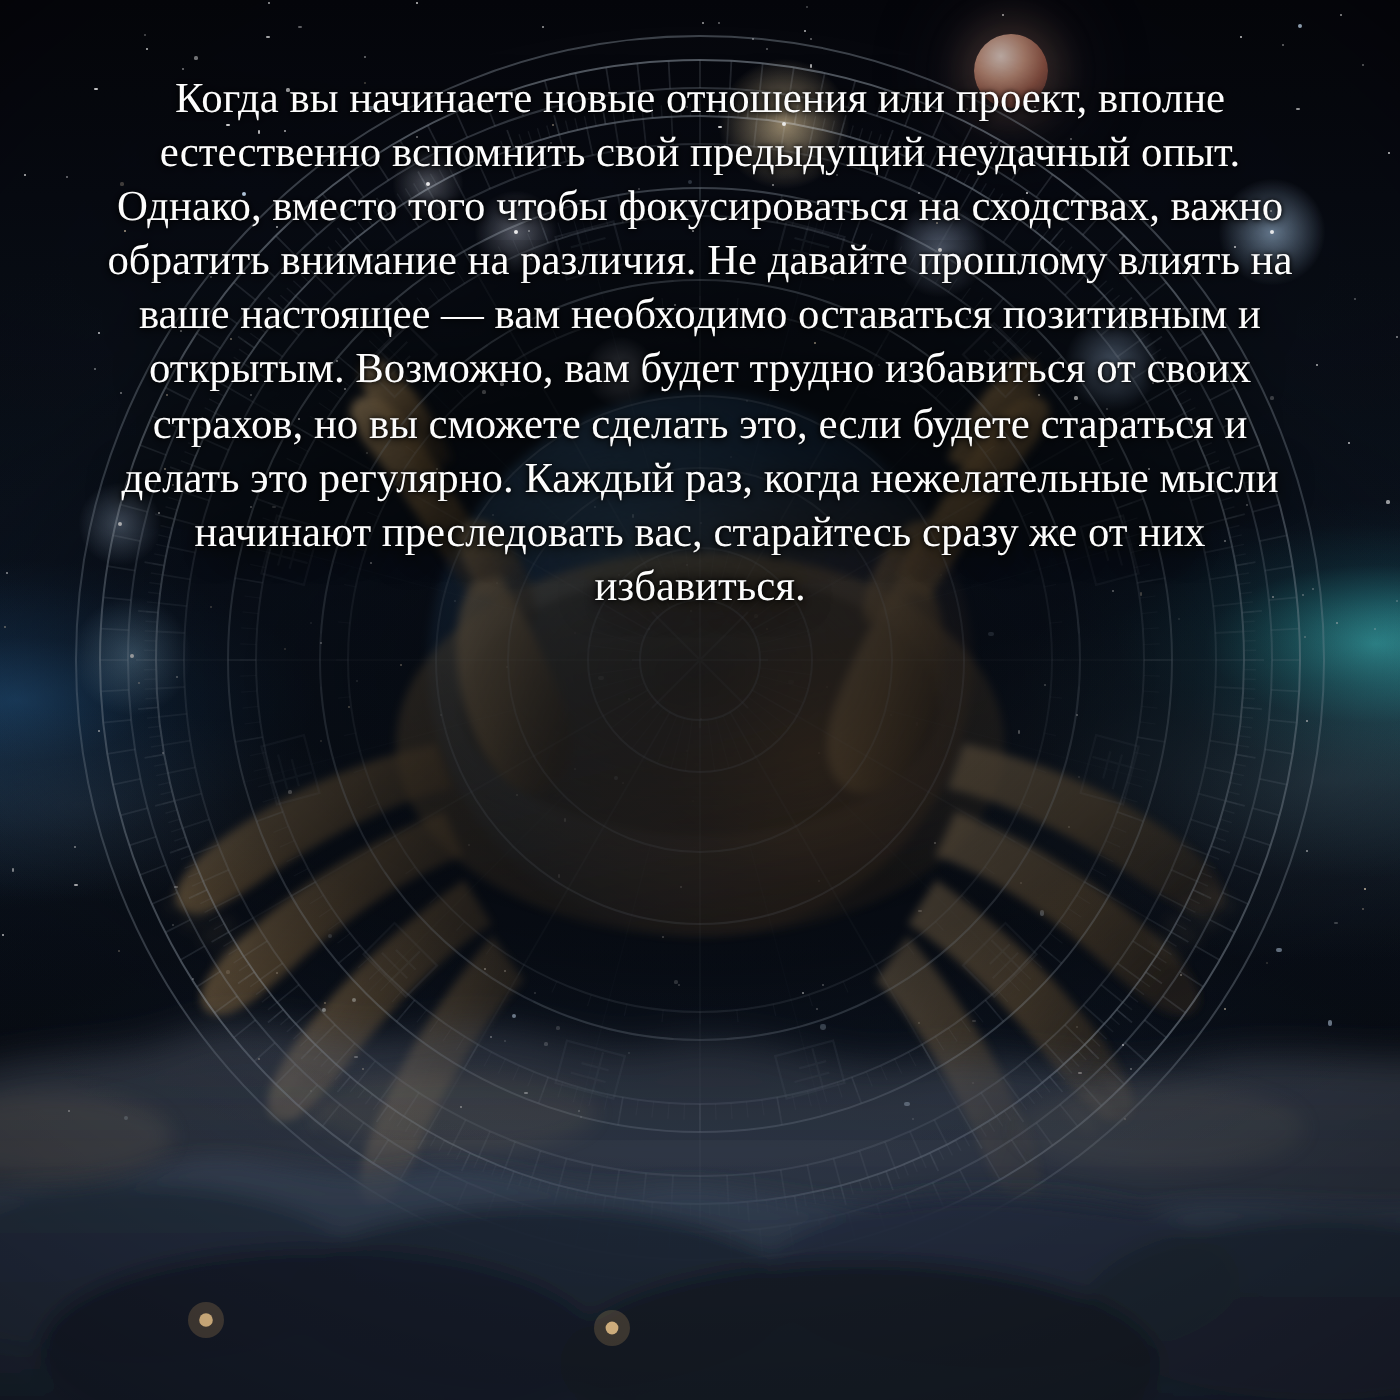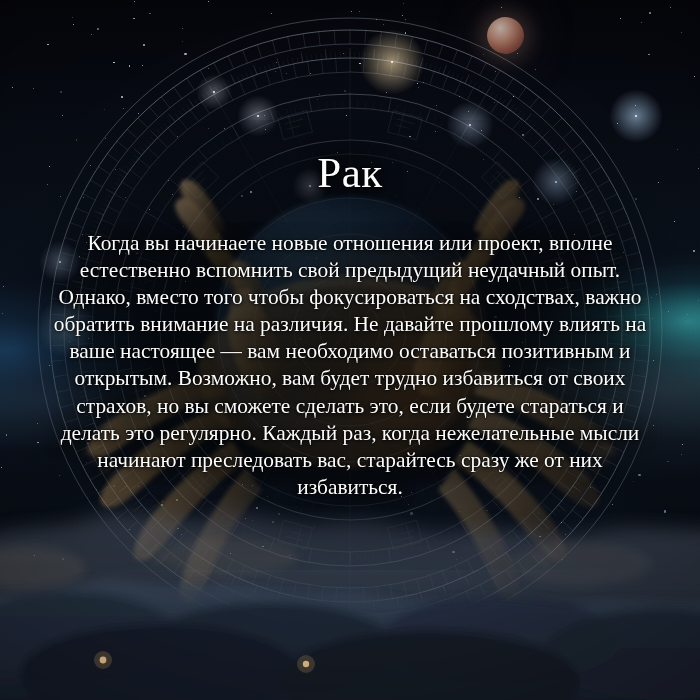--- a/index.html
+++ b/index.html
@@ -1686,17 +1686,16 @@
       <circle cx="143" cy="200" r="9" fill="#ffc87d" opacity="0.22"></circle>
       <circle cx="346" cy="204" r="3.2" fill="#ffd9a0" opacity="0.9"></circle>
       <circle cx="346" cy="204" r="9" fill="#ffc87d" opacity="0.2"></circle>
     </svg>
   </div>
 
   <div class="layer" id="text-scrim"></div>
   <div class="layer" id="vignette"></div>
 
   <div id="content">
-    <h1 id="zodiac-title">Рак</h1>
     <p id="horoscope-body">Когда вы начинаете новые отношения или проект, вполне естественно вспомнить свой предыдущий неудачный опыт. Однако, вместо того чтобы фокусироваться на сходствах, важно обратить внимание на различия. Не давайте прошлому влиять на ваше настоящее — вам необходимо оставаться позитивным и открытым. Возможно, вам будет трудно избавиться от своих страхов, но вы сможете сделать это, если будете стараться и делать это регулярно. Каждый раз, когда нежелательные мысли начинают преследовать вас, старайтесь сразу же от них избавиться.</p>
   </div>
 
 </div>
 
 </body></html>

